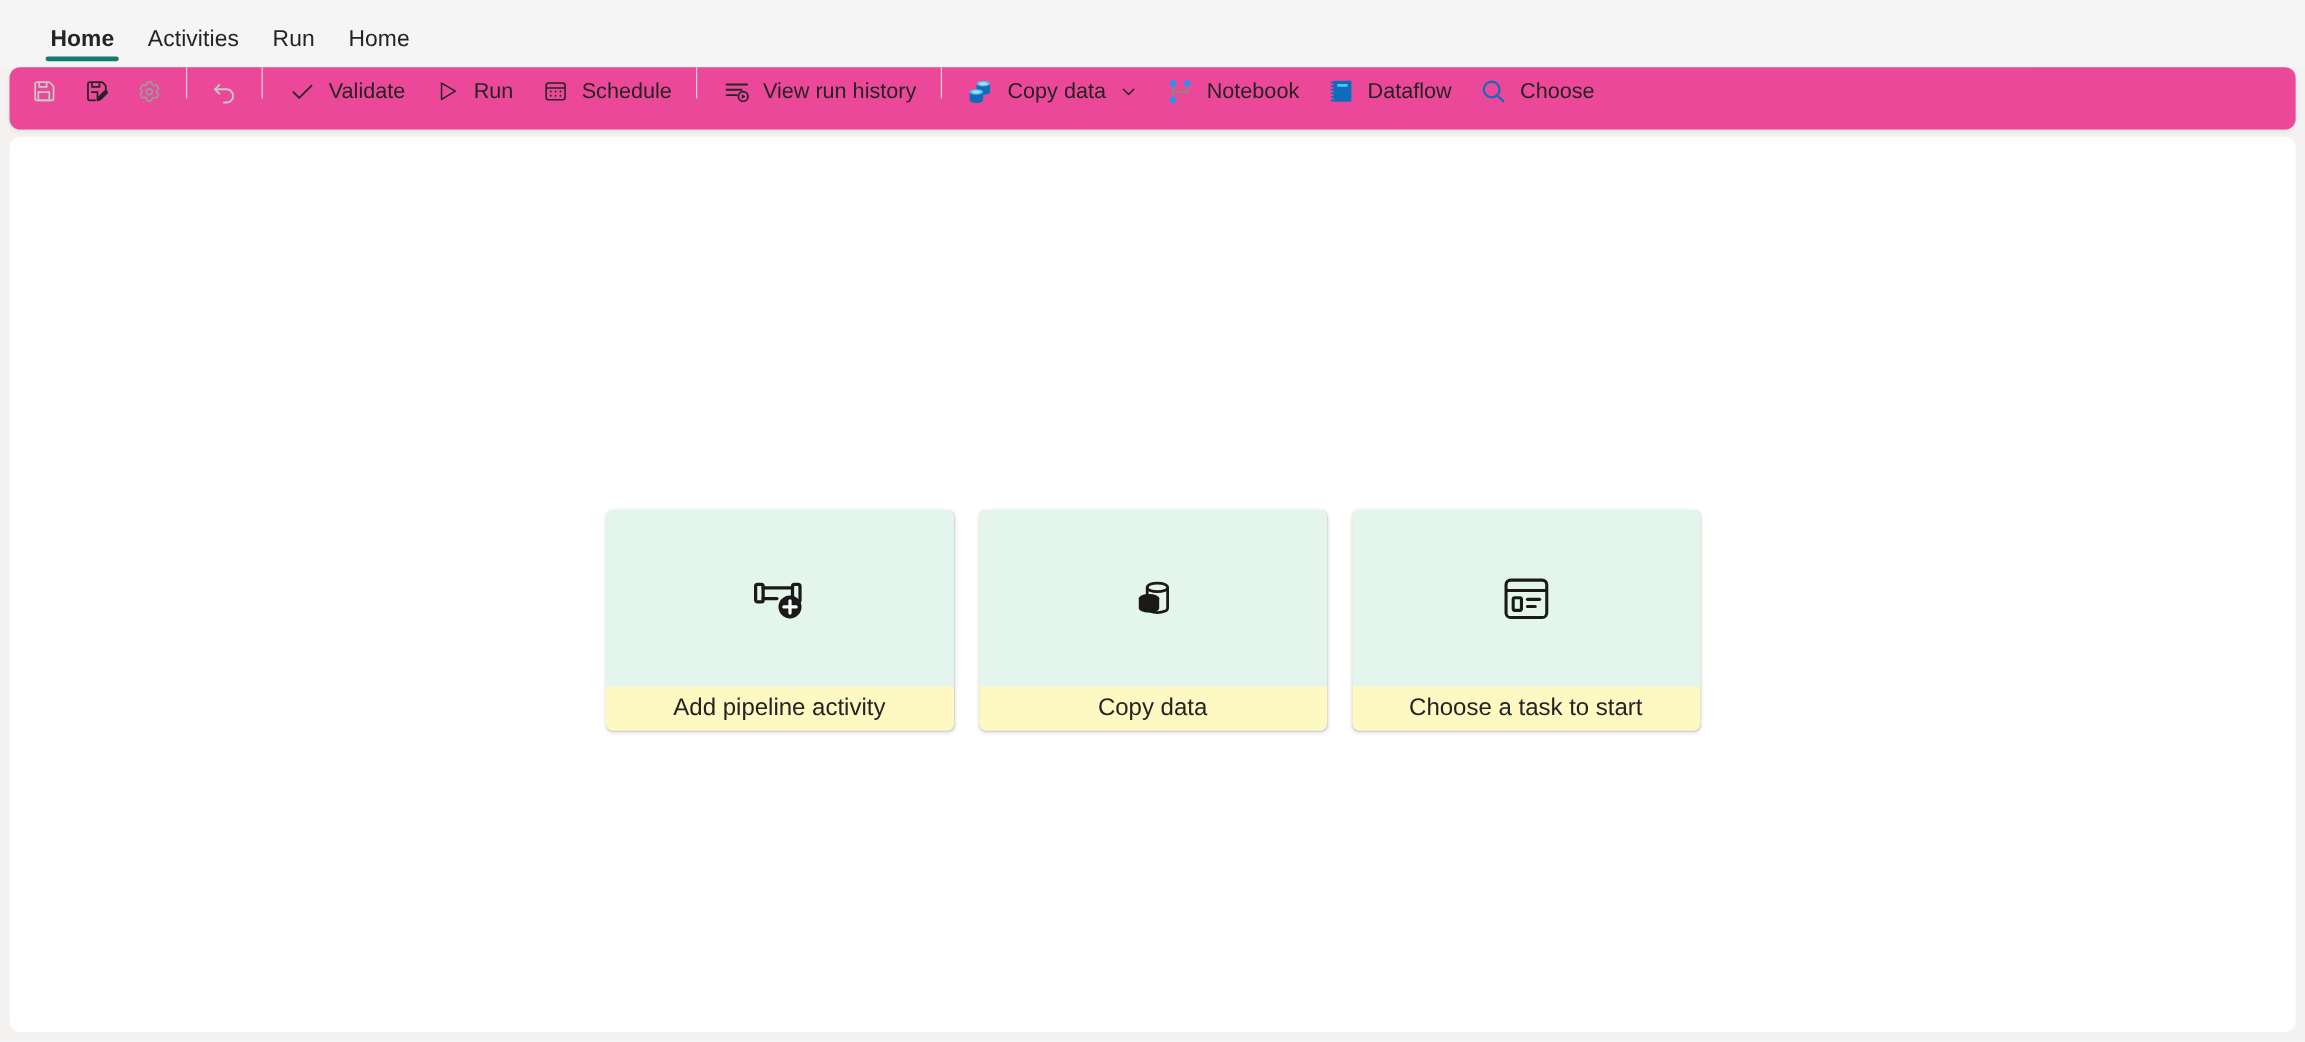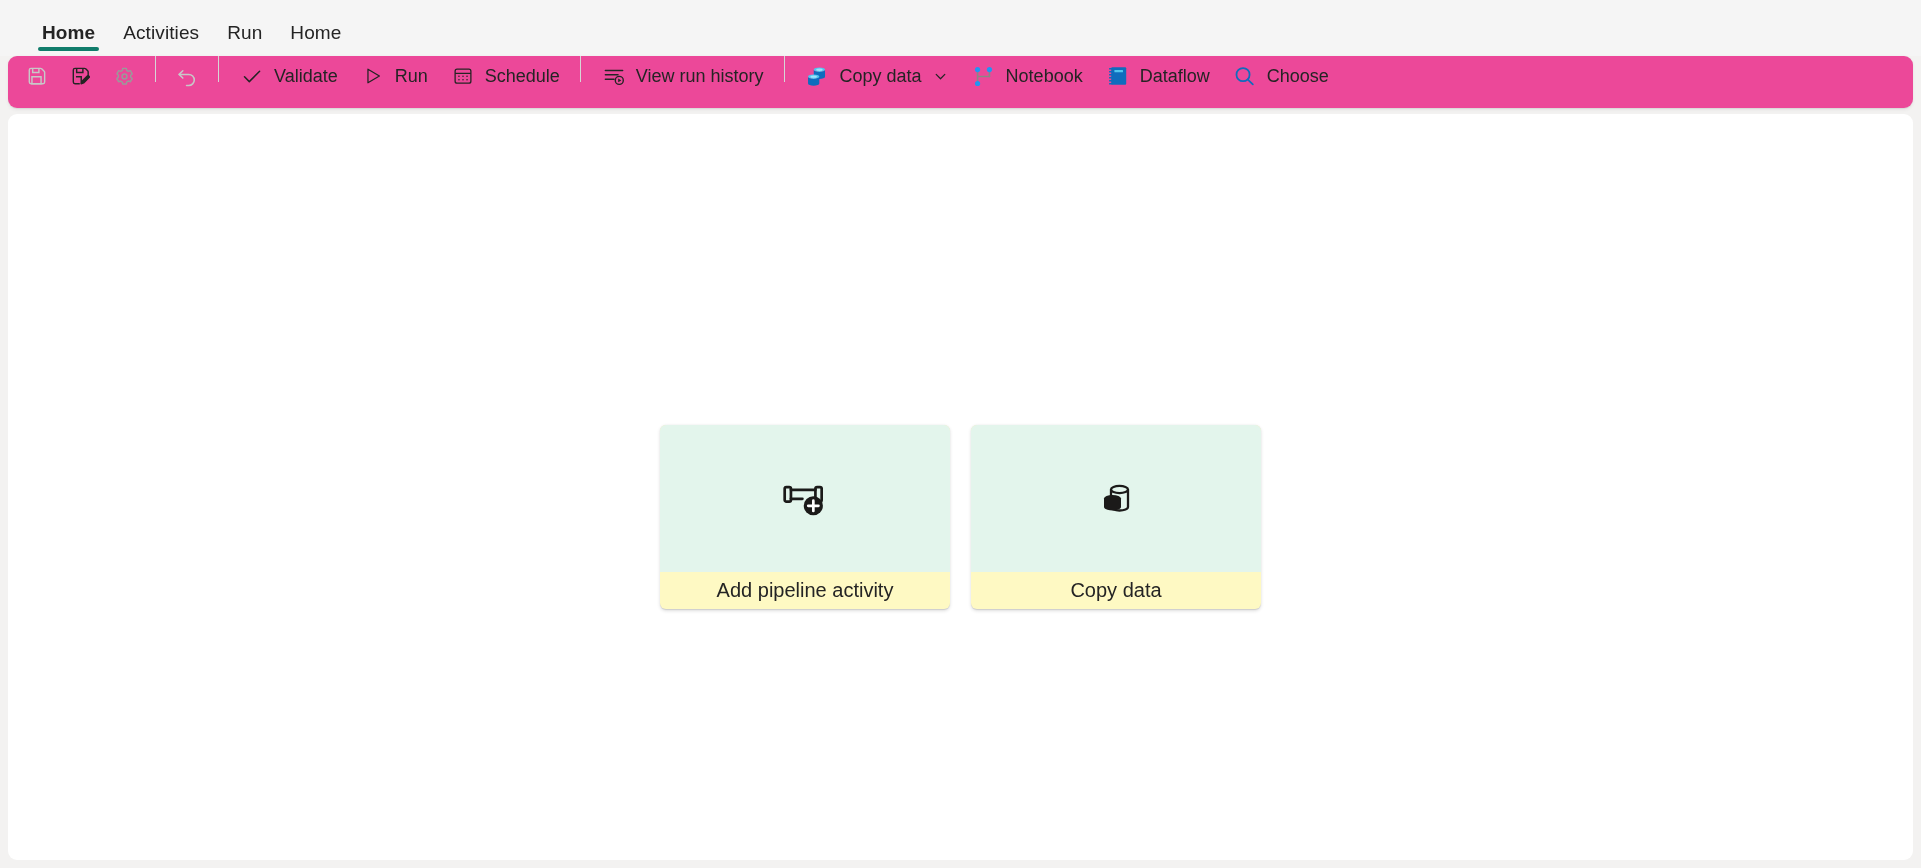--- a/index.html
+++ b/index.html
@@ -397,18 +397,32 @@
                 <g>
                   <ellipse cx="20.5" cy="23.5" rx="8.5" ry="3.6" fill="#1b1a19"></ellipse>
                   <path d="M12 23.5v8.4c0 1.99 3.81 3.6 8.5 3.6s8.5-1.61 8.5-3.6v-8.4Z" fill="#1b1a19"></path>
                 </g>
               </svg>
             </span>
           </div>
           <div class="card-label">Copy data</div>
         </div>
 
+        <div class="card">
+          <div class="card-art">
+            <span class="ico" style="width:52px;height:52px">
+              <svg width="44" height="44" viewBox="0 0 48 48" fill="none" stroke="#1b1a19" stroke-width="2.8" stroke-linejoin="round">
+                <rect x="5.5" y="7" width="37" height="34" rx="4.2"></rect>
+                <path d="M5.5 16.5h37"></path>
+                <rect x="12" y="23" width="7.5" height="11.5" rx="1.4"></rect>
+                <path d="M25 24.5h11" stroke-linecap="round"></path>
+                <path d="M25 31h7" stroke-linecap="round"></path>
+              </svg>
+            </span>
+          </div>
+          <div class="card-label">Choose a task to start</div>
+        </div>
 
       </div>
     </div>
   </div>
 
 </div>
 
 </body></html>

